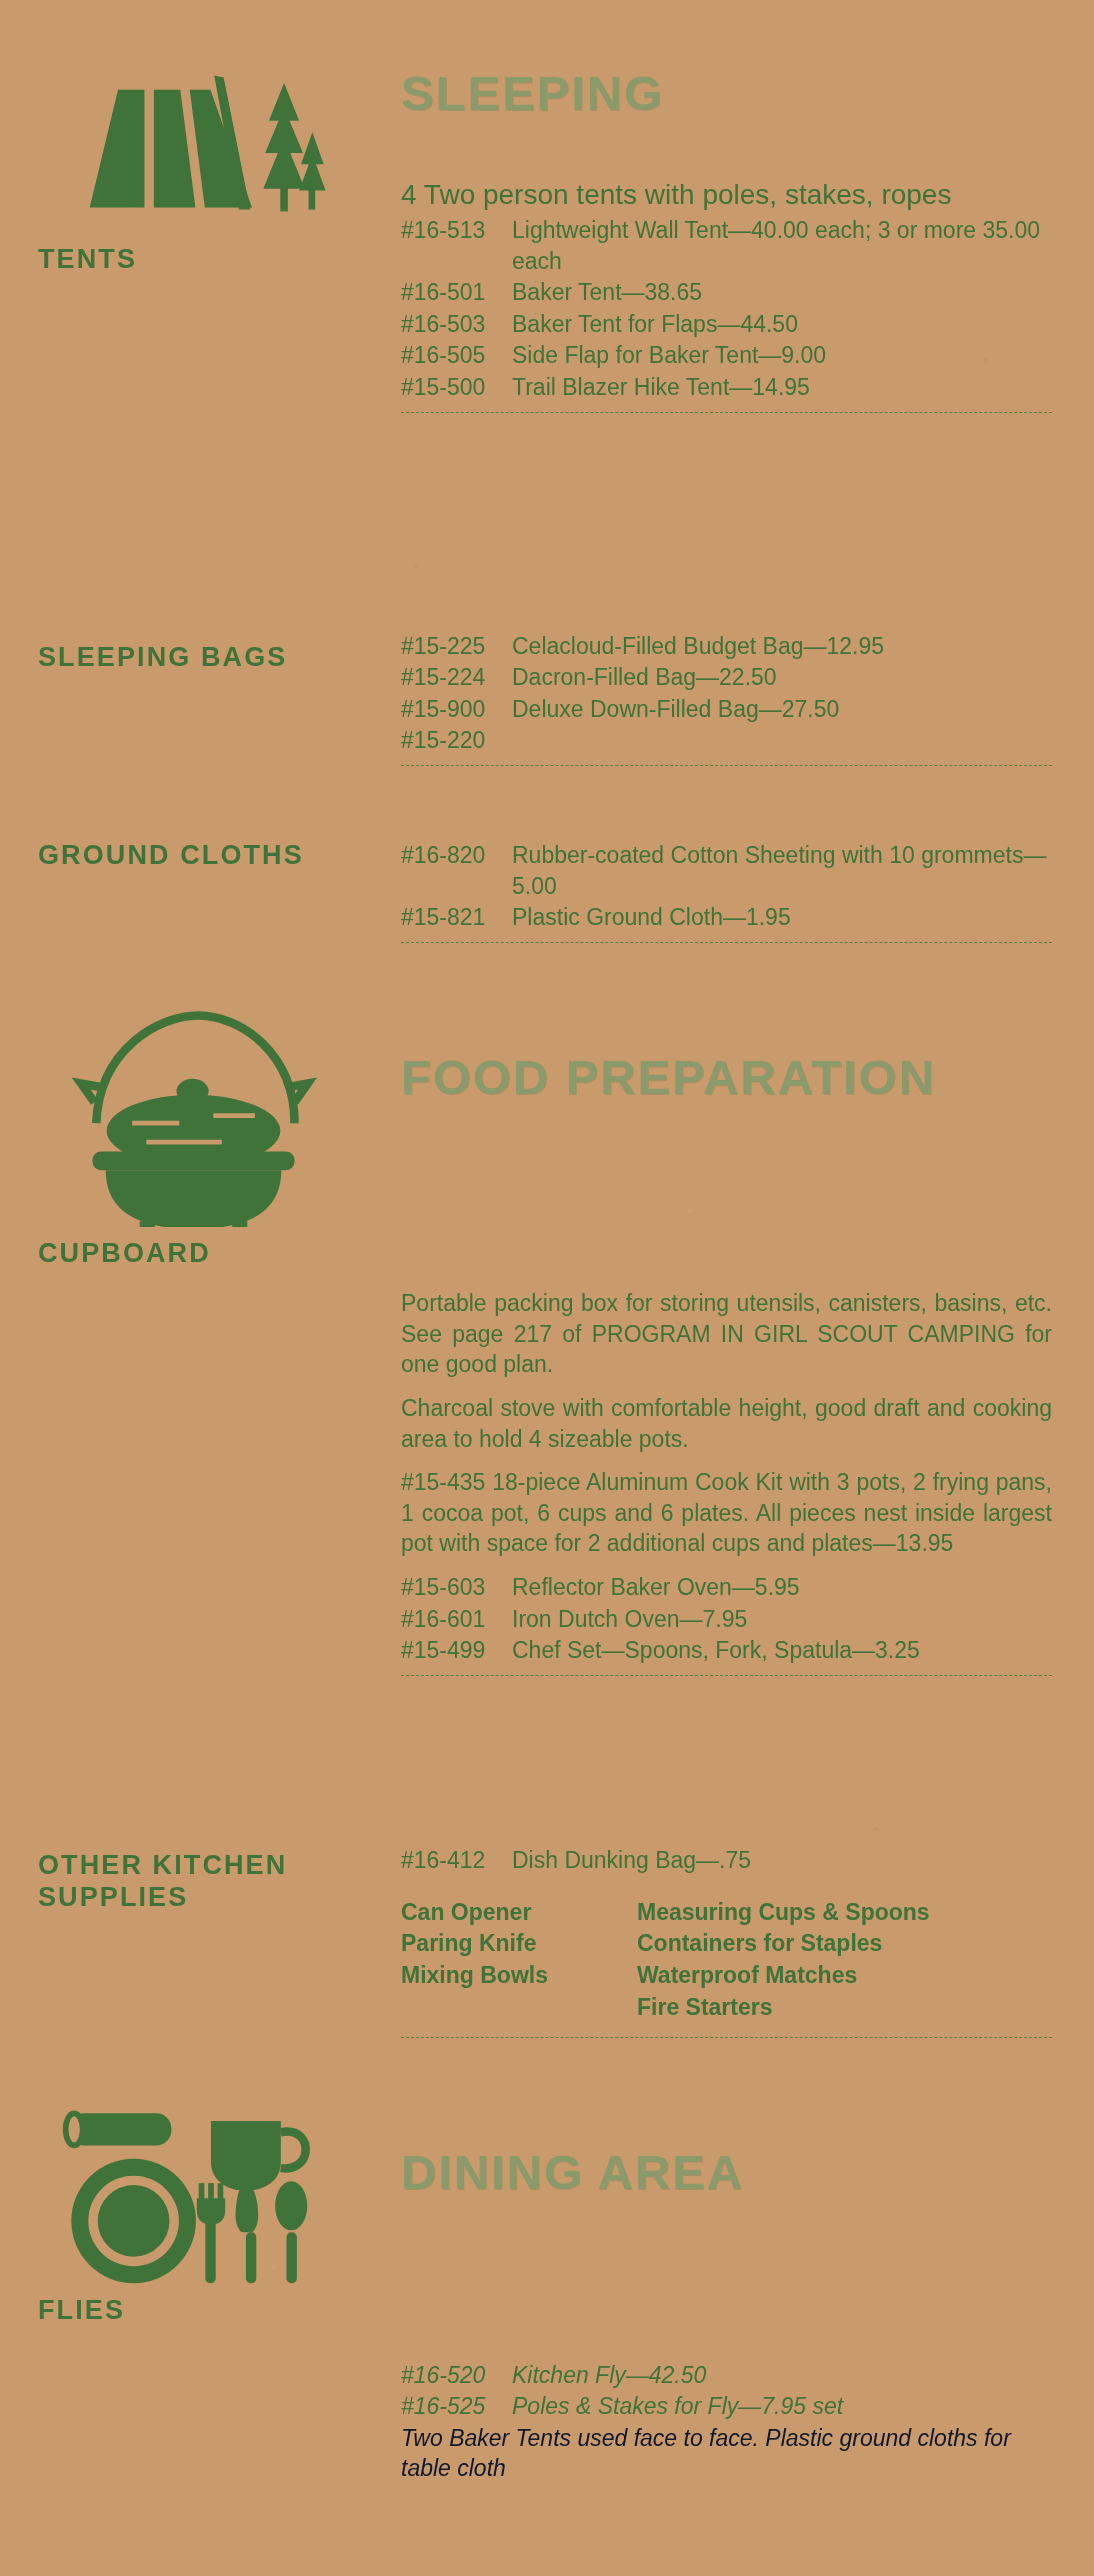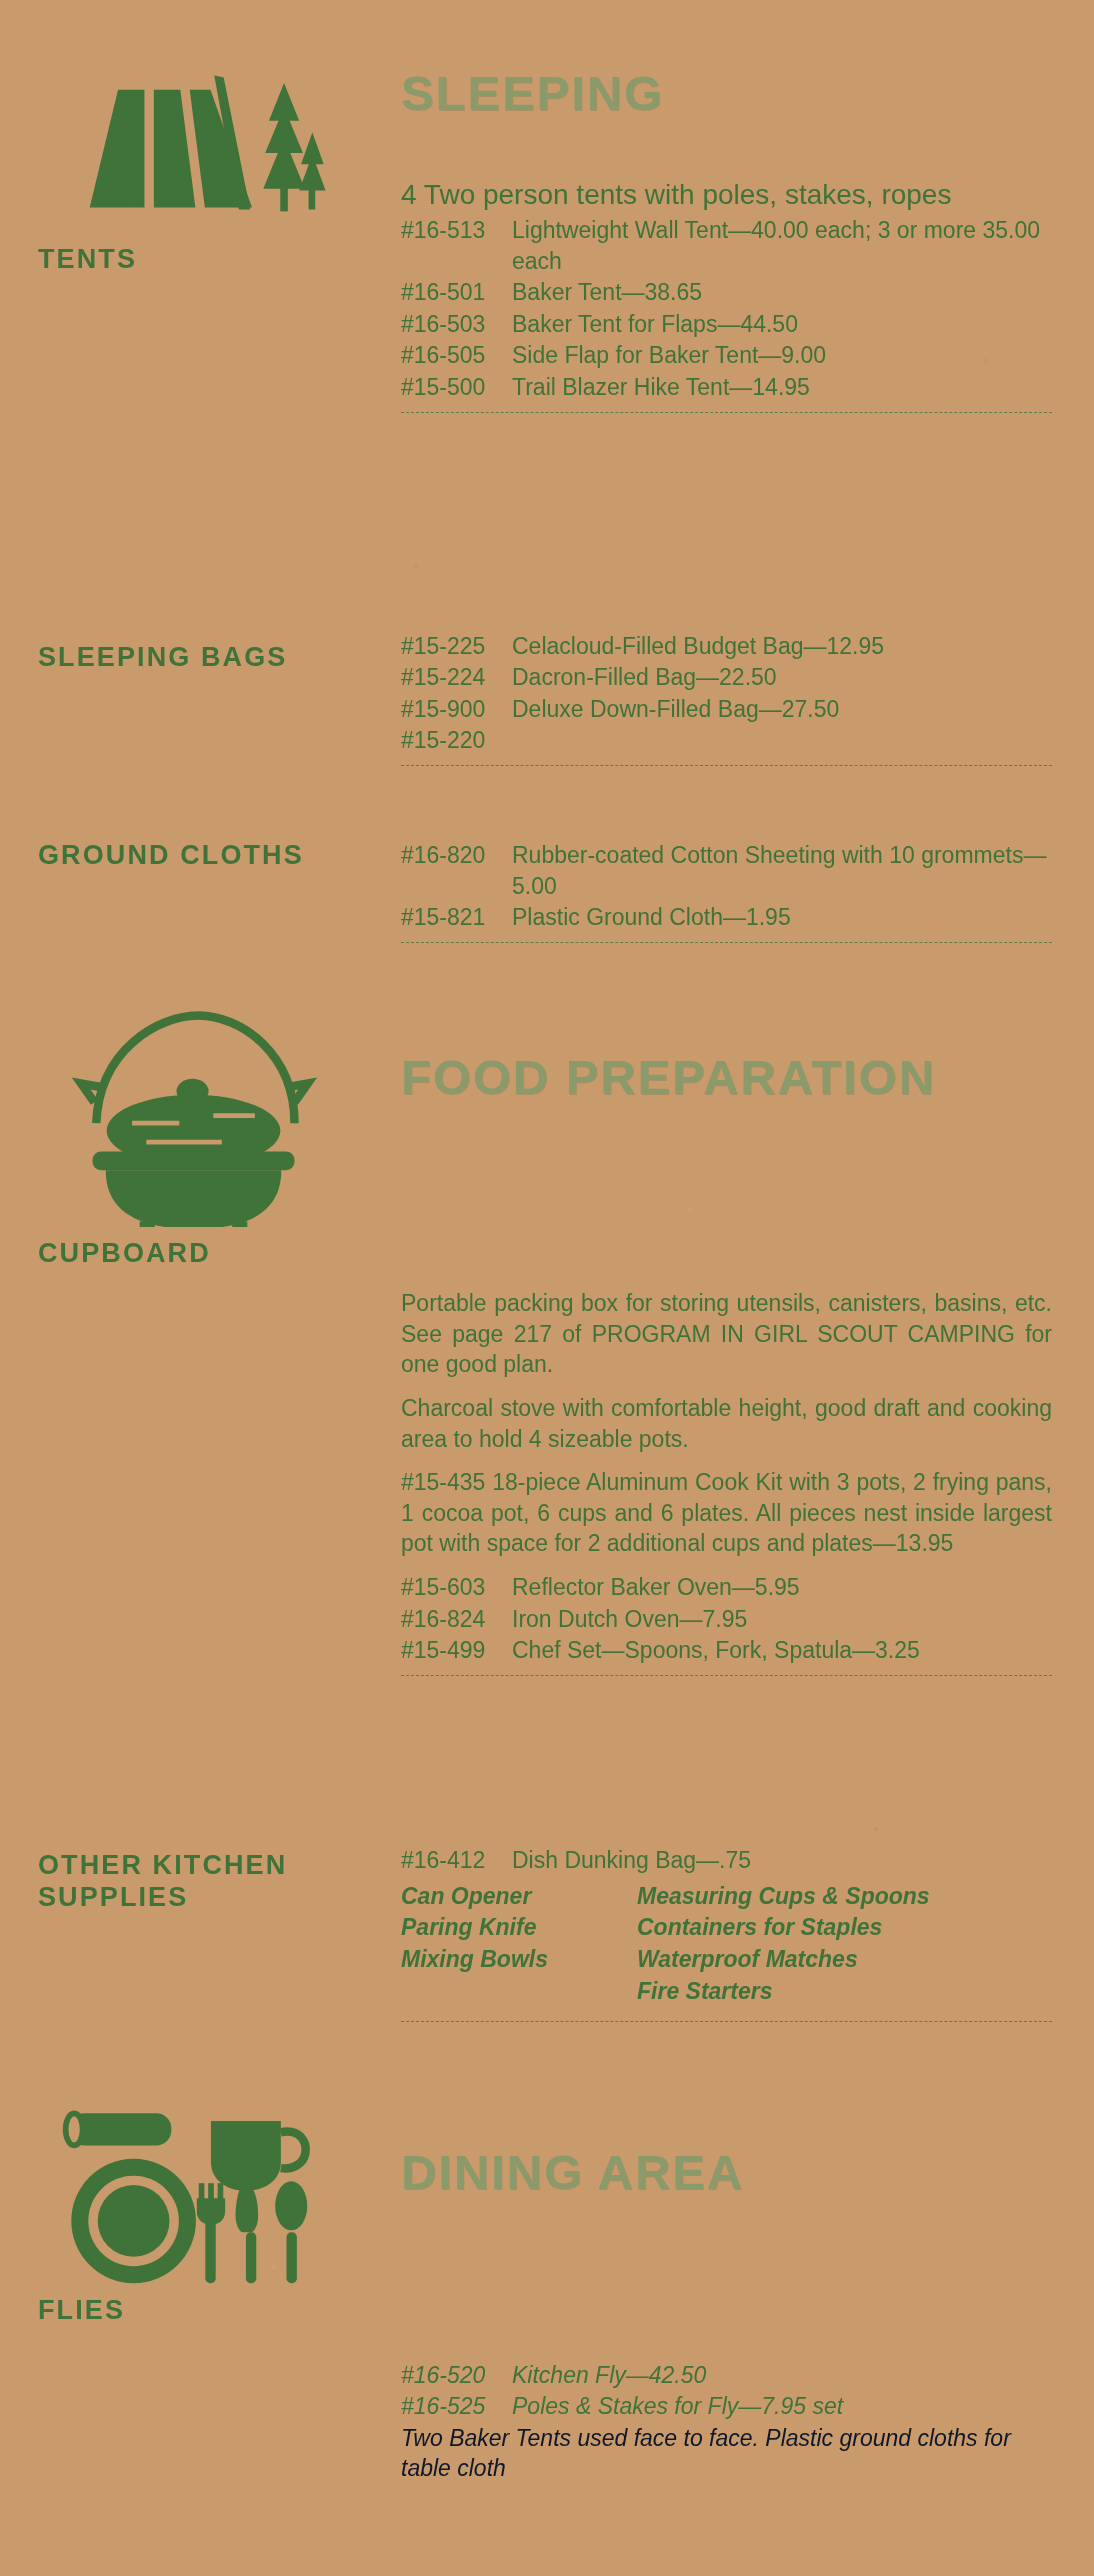--- a/index.html
+++ b/index.html
@@ -263,39 +263,39 @@
     <div class="right-col" style="top:1288px;">
       <div class="para">Portable packing box for storing utensils, canisters, basins, etc. See page 217 of PROGRAM IN GIRL SCOUT CAMPING for one good plan.</div>
       <div class="para">Charcoal stove with comfortable height, good draft and cooking area to hold 4 sizeable pots.</div>
       <div class="para">#15-435   18-piece Aluminum Cook Kit with 3 pots, 2 frying pans, 1 cocoa pot, 6 cups and 6 plates. All pieces nest inside largest pot with space for 2 additional cups and plates—13.95</div>
 
       <div class="item">
         <span class="code">#15-603</span>
         <span class="desc">Reflector Baker Oven—5.95</span>
       </div>
       <div class="item">
-        <span class="code">#16-824</span>
+        <span class="code">#16-601</span>
         <span class="desc">Iron Dutch Oven—7.95</span>
       </div>
       <div class="item">
         <span class="code">#15-499</span>
         <span class="desc">Chef Set—Spoons, Fork, Spatula—3.25</span>
       </div>
       <div class="dashes"></div>
     </div>
 
     <div class="left-col" style="top:1850px;">
       <div class="cat-label">OTHER KITCHEN SUPPLIES</div>
     </div>
     <div class="right-col" style="top:1845px;">
       <div class="item">
         <span class="code">#16-412</span>
         <span class="desc">Dish Dunking Bag—.75</span>
       </div>
-      <div class="two-col-list" style="margin-top:5px;font-style:italic;">
+      <div class="two-col-list" style="margin-top:21px;">
         <div class="c1">
           <div>Can Opener</div>
           <div>Paring Knife</div>
           <div>Mixing Bowls</div>
         </div>
         <div class="c2">
           <div>Measuring Cups &amp; Spoons</div>
           <div>Containers for Staples</div>
           <div>Waterproof Matches</div>
           <div>Fire Starters</div>

